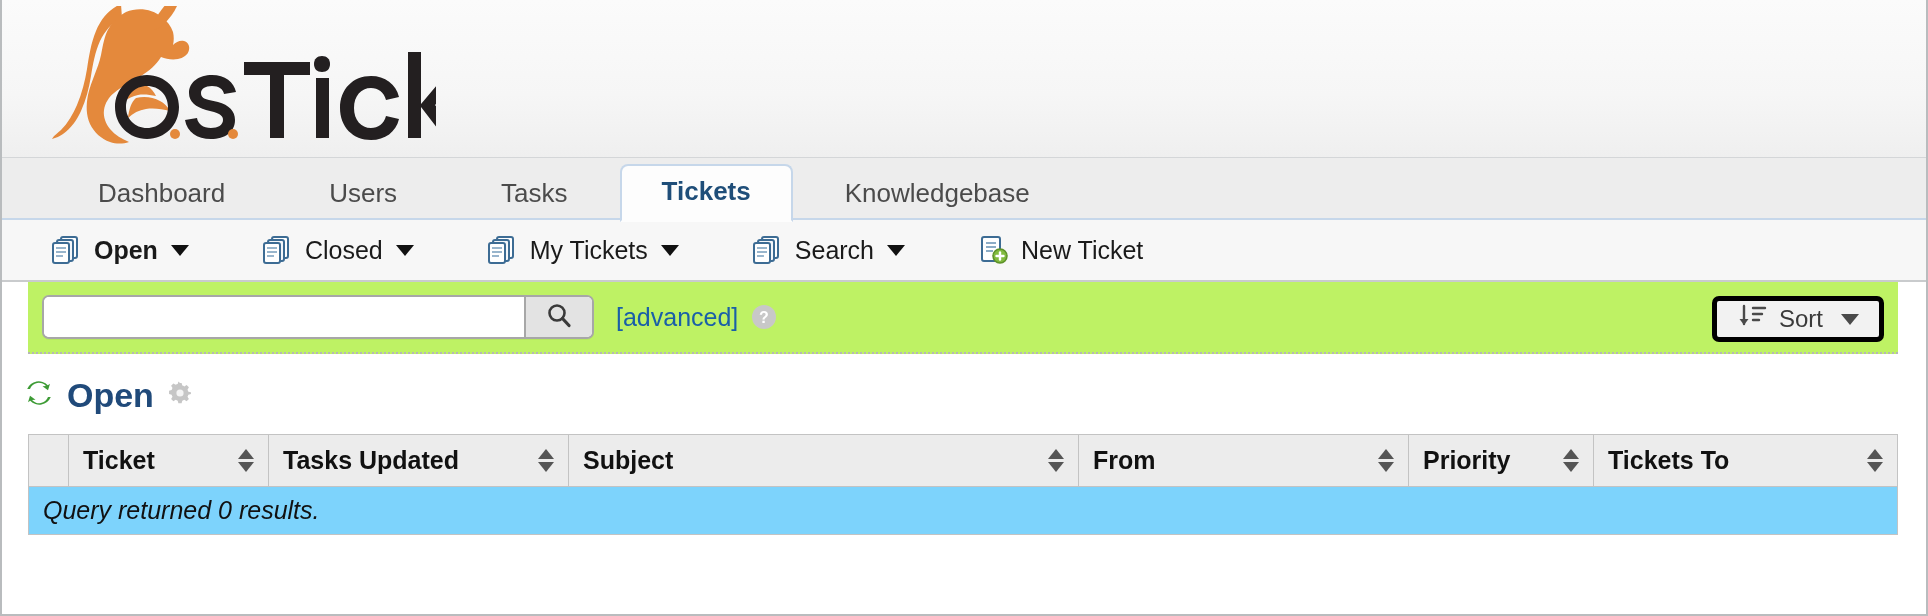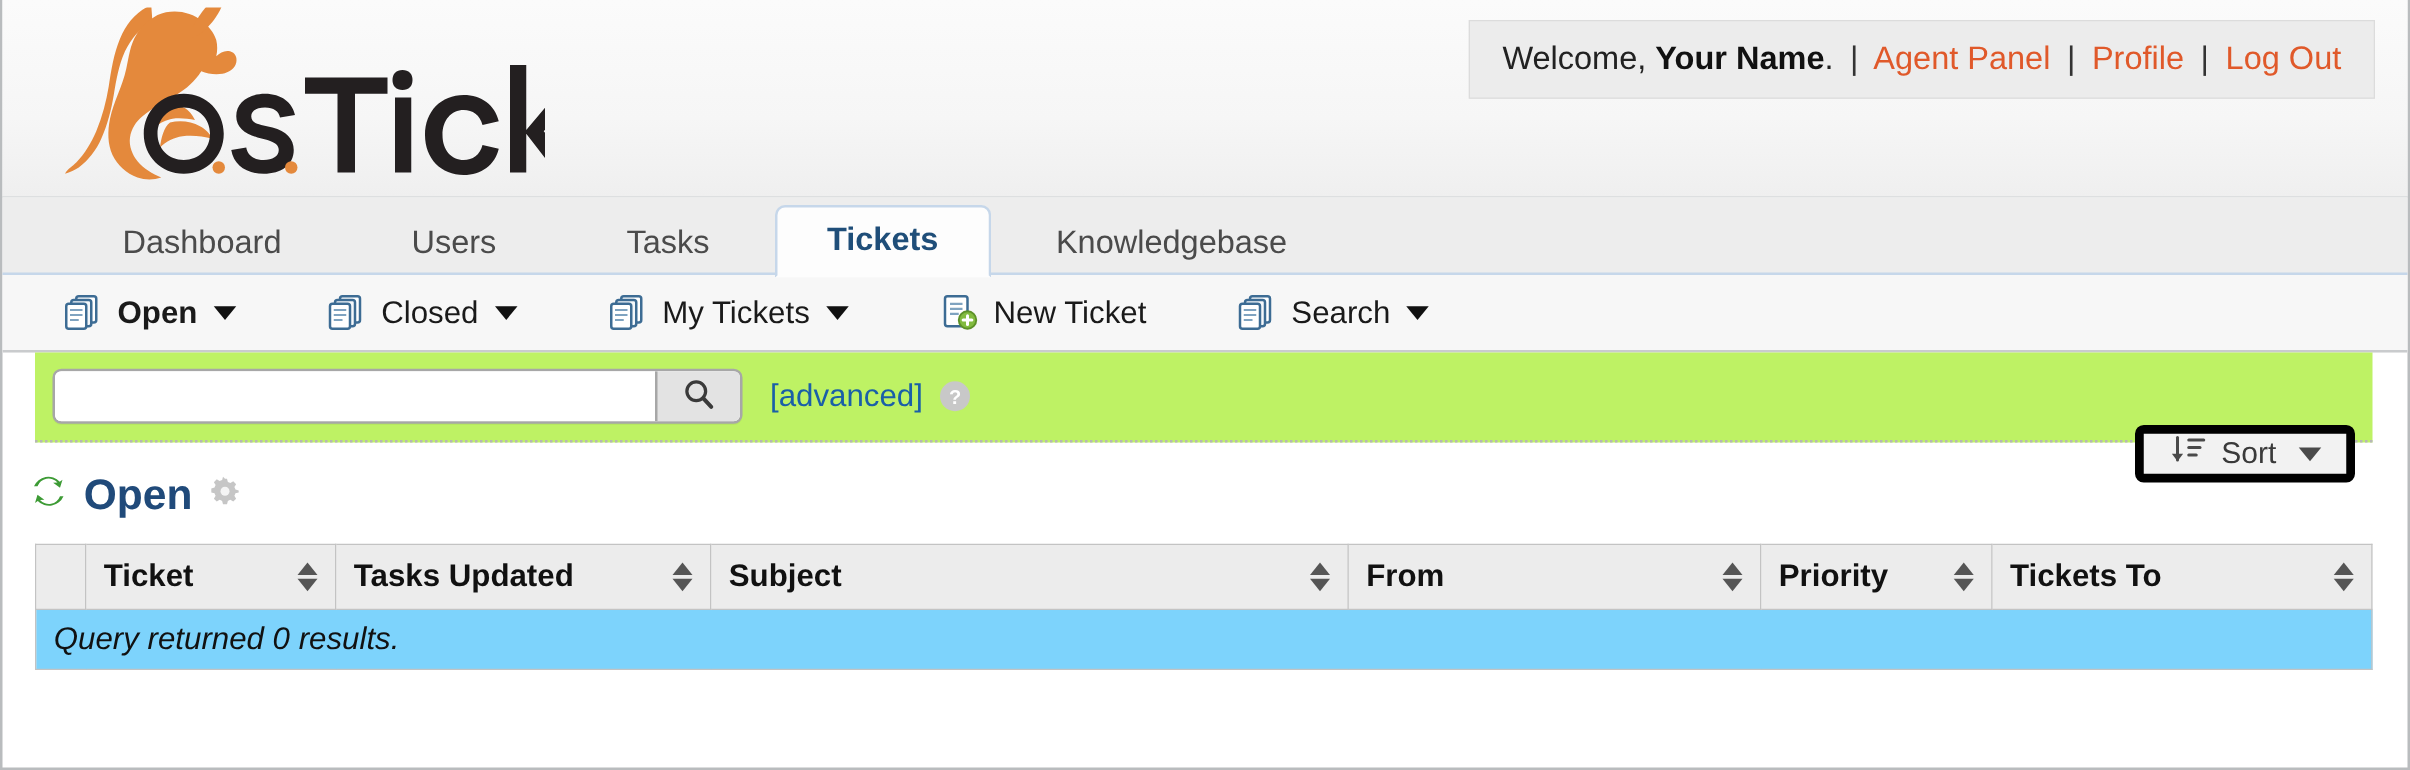--- a/index.html
+++ b/index.html
@@ -178,30 +178,29 @@
     margin-left: 12px;
     vertical-align: middle;
     line-height: 0;
   }
   .sort-btn {
     position: absolute;
     right: 14px;
     top: 14px;
     height: 46px;
     background: #f2f2f2;
-    border: 7px solid #000000;
+    border: 5px solid #000000;
     border-radius: 7px;
     display: flex;
     align-items: center;
     padding: 0 20px;
     font-size: 24px;
     color: #3a3a3a;
     cursor: pointer;
     gap: 12px;
-    margin-top: 44px;
   }
   .sort-caret {
     width: 0; height: 0;
     border-left: 9px solid transparent;
     border-right: 9px solid transparent;
     border-top: 11px solid #4a4a4a;
     margin-left: 6px;
   }
 
   
@@ -303,30 +302,20 @@
         <g fill="#231f20">
           <path d="M218 56 h66 v13 h-26 v63 h-14 v-63 h-26 z"></path>
           <path d="M290 72 h13 v60 h-13 z"></path>
           <path d="M296 50 c5 0 8 3 8 8 c0 5 -3 8 -8 8 c-5 0 -8 -3 -8 -8 c0 -5 3 -8 8 -8 z"></path>
           <path d="M345 70 c-18 0 -31 13 -31 32 c0 19 13 32 31 32 c14 0 25 -8 28 -21 l-13 -3 c-2 8 -8 12 -15 12 c-10 0 -17 -8 -17 -20 c0 -12 7 -20 17 -20 c7 0 13 4 15 12 l13 -3 c-3 -13 -14 -21 -28 -21 z"></path>
           <path d="M382 46 h13 v52 l22 -26 h16 l-24 27 l26 33 h-16 l-24 -31 v31 h-13 z"></path>
         </g>
       </svg>
     </div>
 
-    <div class="welcome-box">
-      <span>Welcome,</span>
-      <span class="uname">Your Name</span><span>.</span>
-      <span class="sep">|</span>
-      <a href="#">Agent Panel</a>
-      <span class="sep">|</span>
-      <a href="#">Profile</a>
-      <span class="sep">|</span>
-      <a href="#">Log Out</a>
-    </div>
   </div>
 
   <div class="nav-tabs">
     <ul>
       <li>
           <span class="lbl">Dashboard</span>
         </li>
       <li>
           <span class="lbl">Users</span>
         </li>
@@ -391,51 +380,51 @@
           </g>
         </svg>
       </span>
       <span class="sn-label">My Tickets</span>
       <span class="caret"></span>
     </div>
 
     <div class="subnav-item">
       <span class="sn-icon">
         <svg width="32" height="32" viewBox="0 0 32 32">
+          <rect x="11" y="3" width="16" height="21" rx="2" fill="#ffffff" stroke="#3d6c94" stroke-width="2"></rect>
+          <rect x="7" y="6" width="16" height="21" rx="2" fill="#f4f7fa" stroke="#3d6c94" stroke-width="2"></rect>
+          <rect x="3" y="9" width="16" height="20" rx="2" fill="#ffffff" stroke="#3d6c94" stroke-width="2"></rect>
+          <g stroke="#7fa3c0" stroke-width="1.6">
+            <line x1="6" y1="14" x2="16" y2="14"></line>
+              <line x1="6" y1="18" x2="16" y2="18"></line>
+            <line x1="6" y1="22" x2="13" y2="22"></line>
+          </g>
+        </svg>
+      </span>
+      <span class="sn-label">Search</span>
+      <span class="caret"></span>
+    </div>
+
+    <div class="subnav-item">
+      <span class="sn-icon">
+        <svg width="32" height="32" viewBox="0 0 32 32">
           <rect x="5" y="3" width="18" height="24" rx="2" fill="#ffffff" stroke="#3d6c94" stroke-width="2"></rect>
           <g stroke="#7fa3c0" stroke-width="1.8">
             <line x1="9" y1="9" x2="19" y2="9"></line>
               <line x1="9" y1="13" x2="19" y2="13"></line>
             <line x1="9" y1="17" x2="16" y2="17"></line>
           </g>
           <circle cx="23" cy="22" r="7" fill="#82bb3f" stroke="#5d9128" stroke-width="1.5"></circle>
           <g stroke="#ffffff" stroke-width="2.4" stroke-linecap="round">
             <line x1="23" y1="18.5" x2="23" y2="25.5"></line>
               <line x1="19.5" y1="22" x2="26.5" y2="22"></line>
           </g>
         </svg>
       </span>
       <span class="sn-label">New Ticket</span>
-    </div>
-
-    <div class="subnav-item">
-      <span class="sn-icon">
-        <svg width="32" height="32" viewBox="0 0 32 32">
-          <rect x="11" y="3" width="16" height="21" rx="2" fill="#ffffff" stroke="#3d6c94" stroke-width="2"></rect>
-          <rect x="7" y="6" width="16" height="21" rx="2" fill="#f4f7fa" stroke="#3d6c94" stroke-width="2"></rect>
-          <rect x="3" y="9" width="16" height="20" rx="2" fill="#ffffff" stroke="#3d6c94" stroke-width="2"></rect>
-          <g stroke="#7fa3c0" stroke-width="1.6">
-            <line x1="6" y1="14" x2="16" y2="14"></line>
-              <line x1="6" y1="18" x2="16" y2="18"></line>
-            <line x1="6" y1="22" x2="13" y2="22"></line>
-          </g>
-        </svg>
-      </span>
-      <span class="sn-label">Search</span>
-      <span class="caret"></span>
     </div>
   </div>
 
   <div class="content">
 
     <div class="searchbar">
       <div class="search-form">
         <input class="search-input" type="text" value="" placeholder="" style="">
         <button class="search-btn">
           <span>

